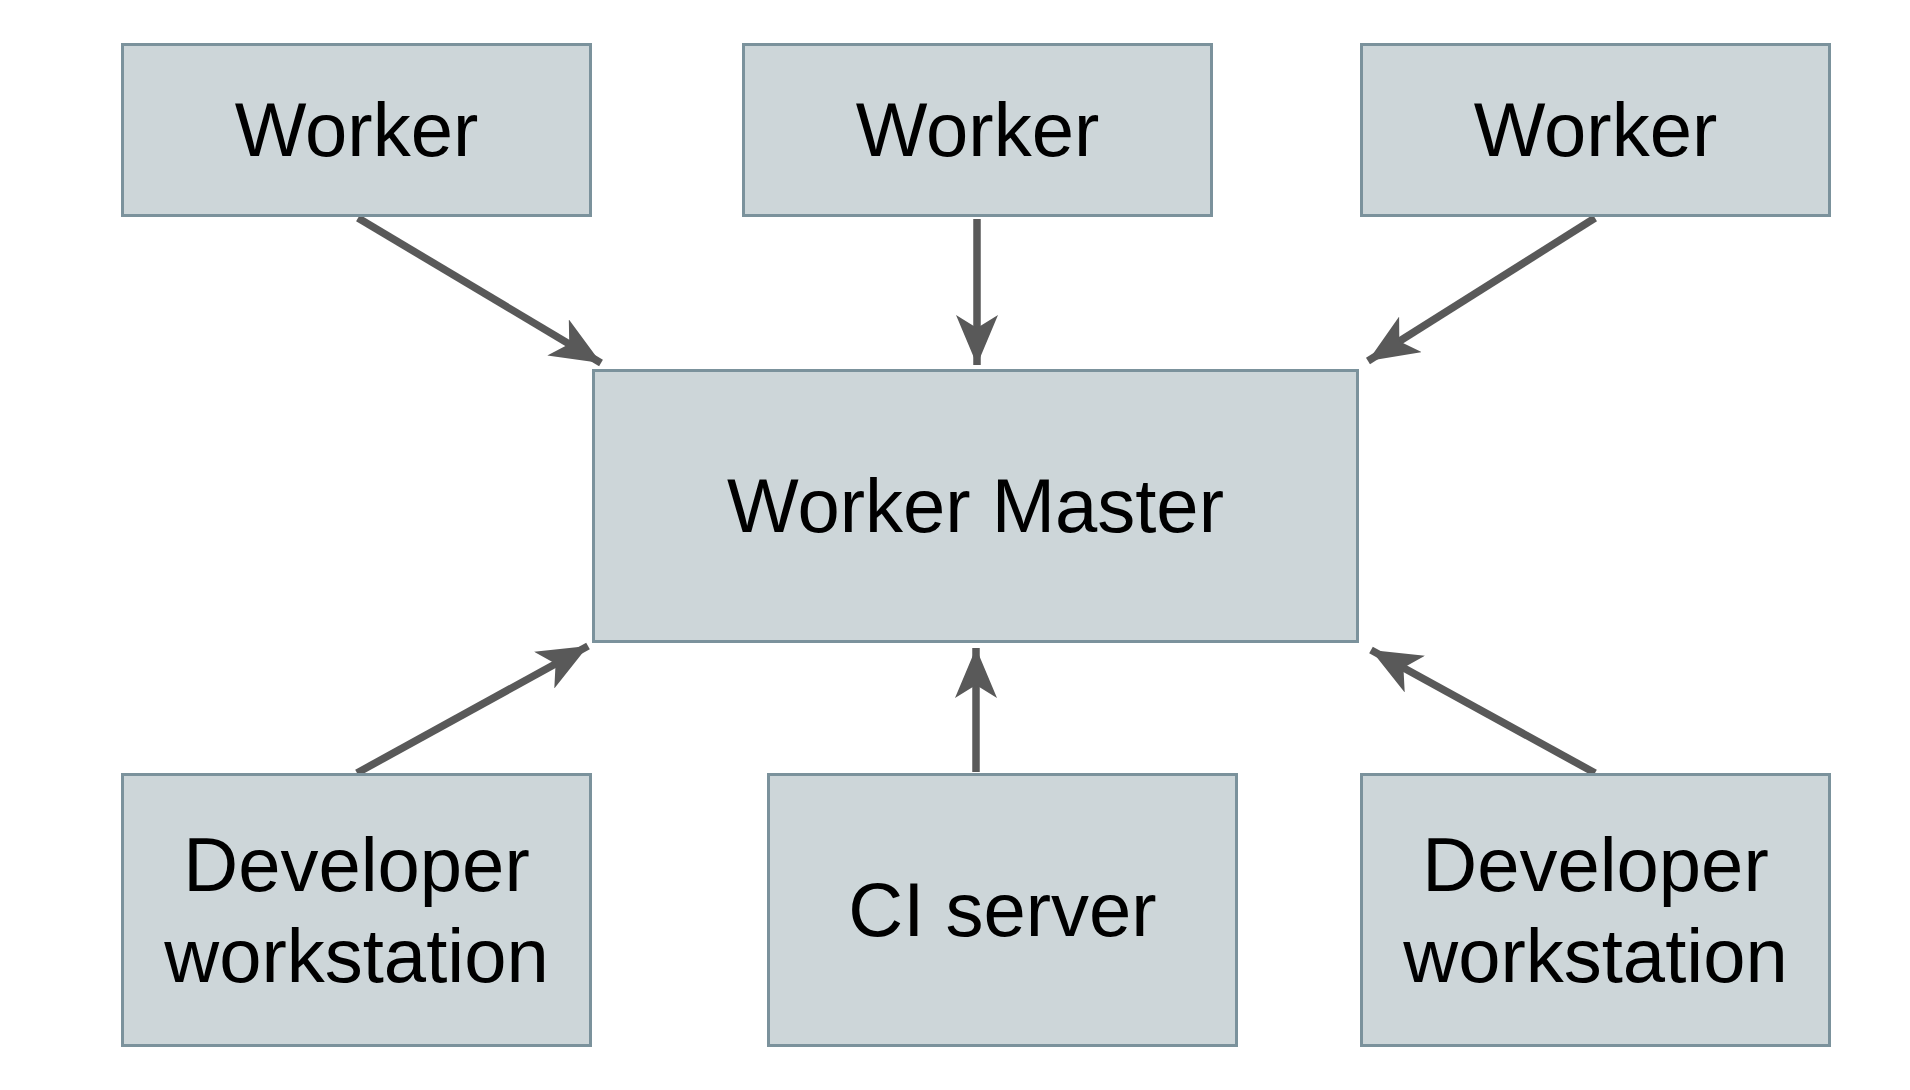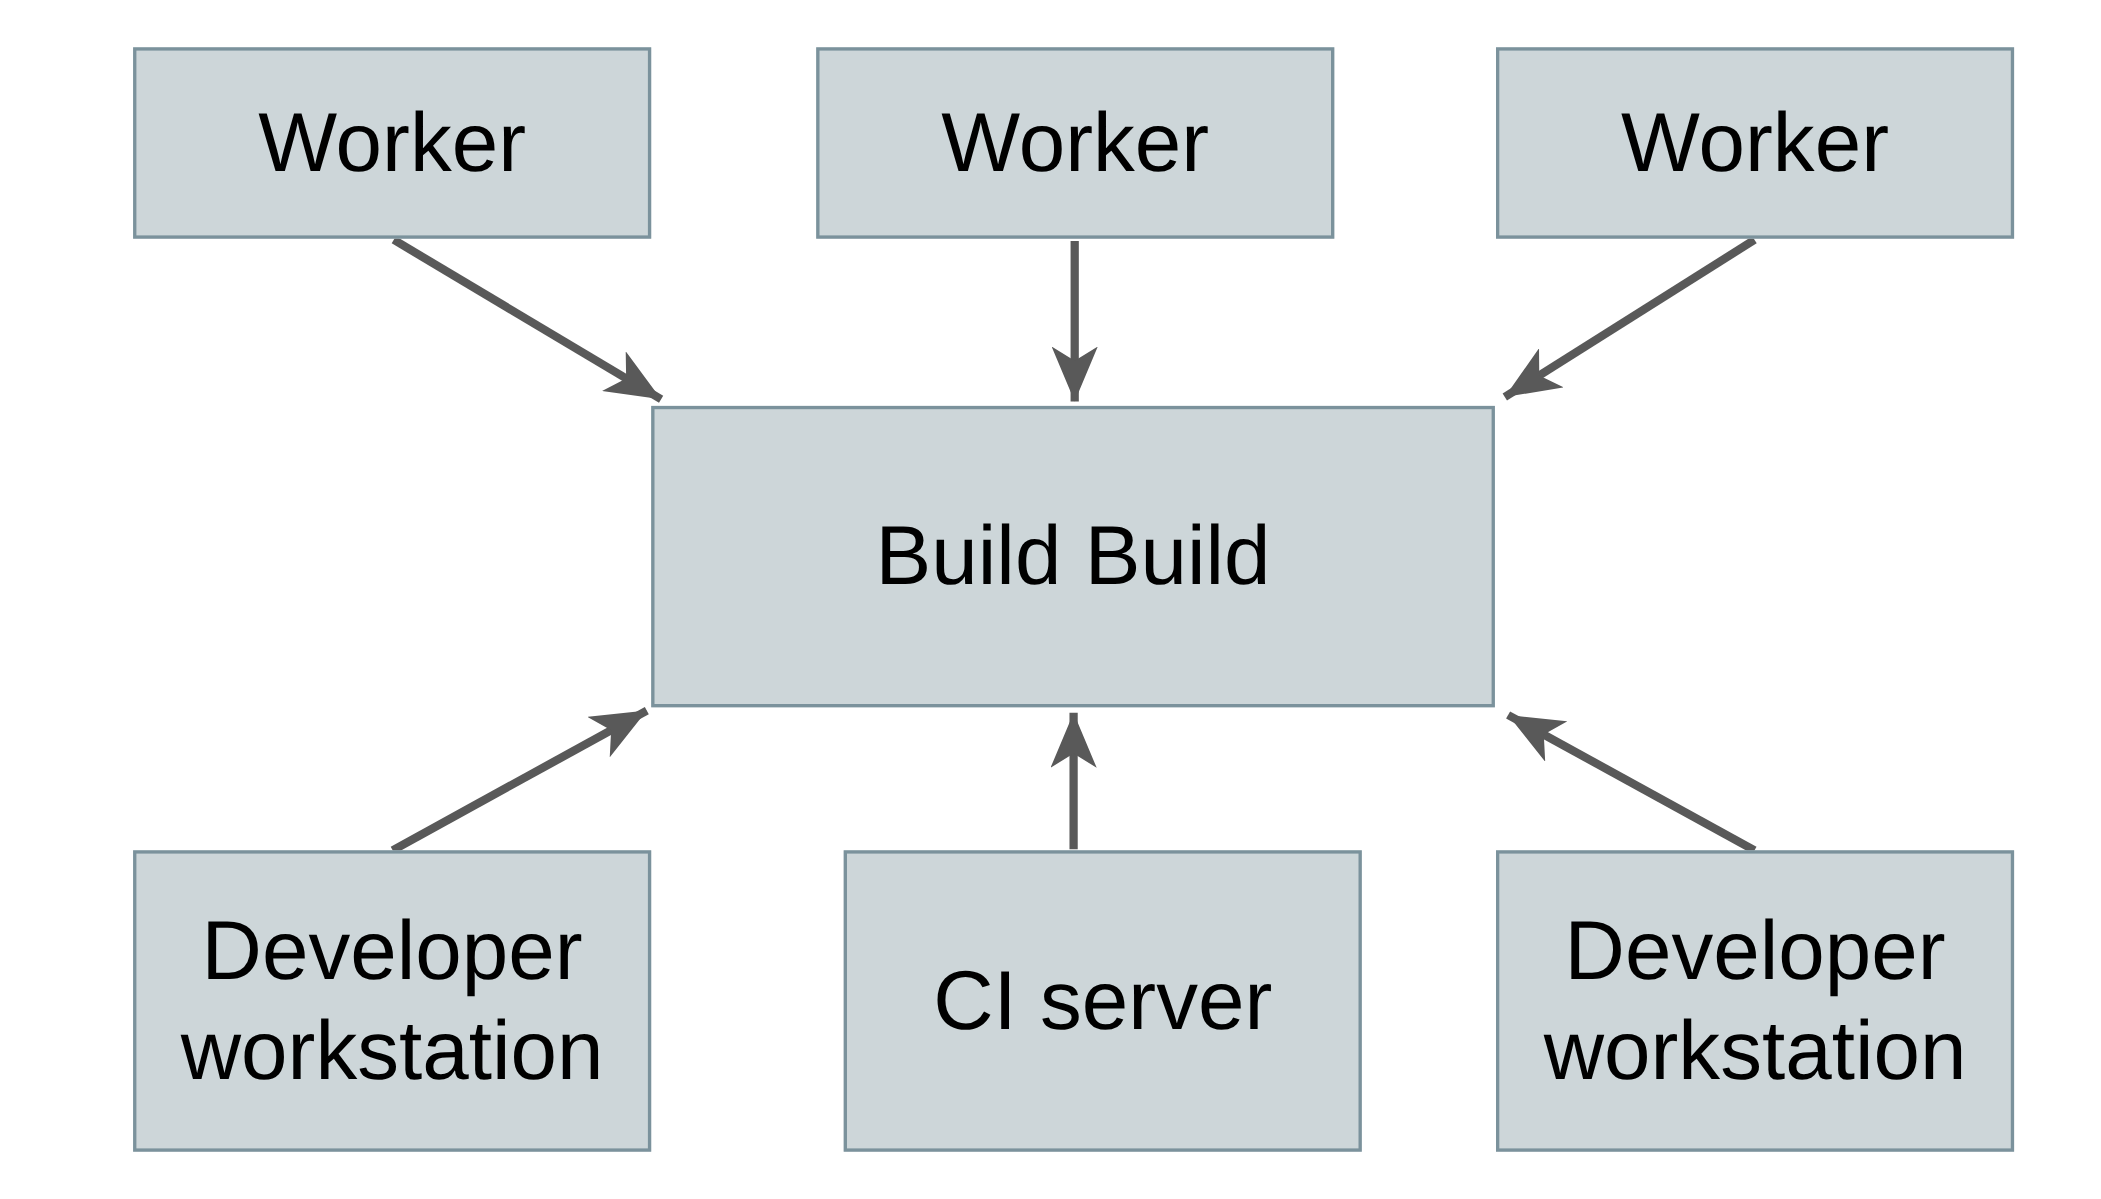--- a/index.html
+++ b/index.html
@@ -84,21 +84,21 @@
 
   <div class="node pos-worker-2">
     <span class="label">Worker</span>
   </div>
 
   <div class="node pos-worker-3">
     <span class="label">Worker</span>
   </div>
 
   <div class="node pos-build-master">
-    <span class="label">Build Build</span>
+    <span class="label">Worker Master</span>
   </div>
 
   <div class="node pos-dev-ws-1">
     <span class="label">Developer workstation</span>
   </div>
 
   <div class="node pos-ci-server">
     <span class="label">CI server</span>
   </div>
 

